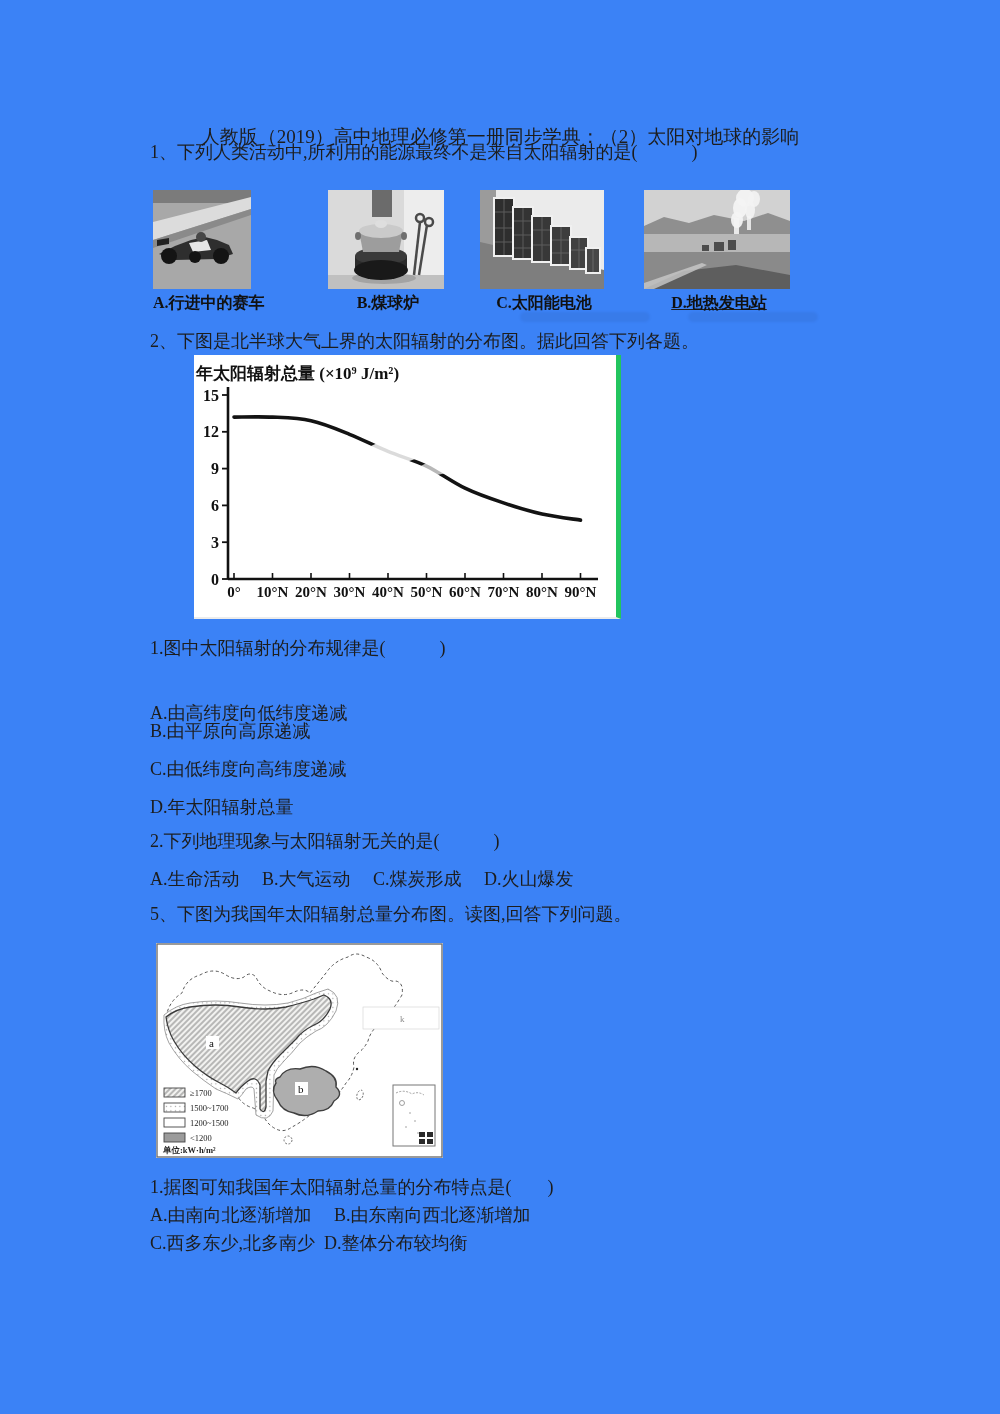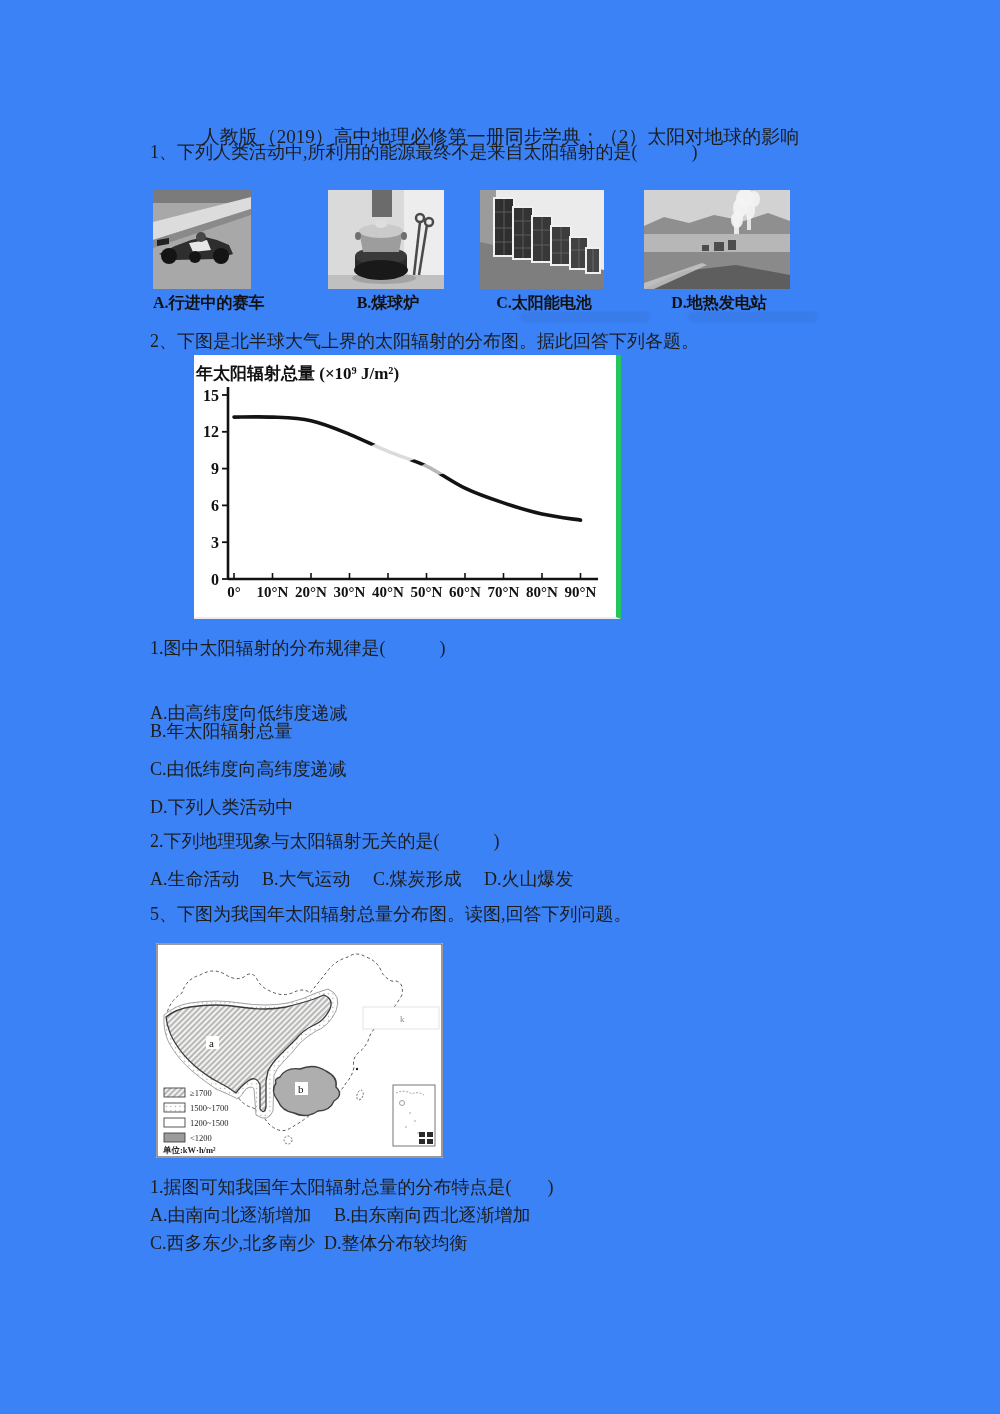--- a/index.html
+++ b/index.html
@@ -122,21 +122,21 @@
             </g>
           <g>
               <rect x="106" y="58" width="14" height="25" fill="#464646" stroke="#f0f0f0" stroke-width="2"></rect>
               <line x1="113" y1="59" x2="113" y2="82" stroke="#686868"></line>
             </g>
         </g>
       </svg>
       <div class="figcap">C.太阳能电池</div>
     </div>
 
-    <div class="fig" style="left:644px;width:150px;">
+    <div class="fig" style="left:644px;width:150px;text-decoration:underline;">
       <svg width="146" height="99" viewBox="0 0 146 99">
         <rect x="0" y="0" width="146" height="44" fill="#d2d2d2"></rect>
         <polygon points="0,36 20,27 45,33 70,25 100,31 124,23 146,31 146,46 0,46" fill="#8f8f8f"></polygon>
         <rect x="0" y="44" width="146" height="20" fill="#b7b7b7"></rect>
         <rect x="0" y="62" width="146" height="37" fill="#8a8a8a"></rect>
         <polygon points="0,99 40,81 92,75 146,85 146,99" fill="#5e5e5e"></polygon>
         <polygon points="0,93 58,73 63,75 10,99 0,99" fill="#c9c9c9" opacity="0.8"></polygon>
         <g fill="#4d4d4d">
           <rect x="58" y="55" width="7" height="6"></rect>
           <rect x="70" y="52" width="10" height="9"></rect>
@@ -203,23 +203,23 @@
       <g id="chart-plot">
           <path d="M 40 62.08000000000001 C 46.4 62.1 65.7 61.5 78.5 62.1 C 91.3 62.7 104.2 62.9 117.0 65.8 C 129.8 68.6 142.7 74.1 155.5 79.3 C 168.3 84.4 181.2 91.1 194.0 96.4 C 206.8 101.7 219.7 105.0 232.5 111.1 C 245.3 117.3 258.2 127.1 271.0 133.2 C 283.8 139.4 296.7 143.7 309.5 147.9 C 322.3 152.2 335.2 156.1 348.0 159.0 C 360.8 161.8 380.1 164.1 386.5 165.1" fill="none" stroke="#131313" stroke-width="3.6" stroke-linecap="round"></path>
         </g>
       <ellipse cx="207" cy="94" rx="50" ry="14" fill="#ffffff" opacity="0.85" transform="rotate(-17 207 94)"></ellipse>
       <ellipse cx="252" cy="110" rx="32" ry="8" fill="#ffffff" opacity="0.7" transform="rotate(-14 252 110)"></ellipse>
     </svg>
   </div>
 
   <div class="tline" style="top:637px;">1.图中太阳辐射的分布规律是(　　　)</div>
   <div class="tline" style="top:702px;">A.由高纬度向低纬度递减</div>
-  <div class="tline" style="top:720px;">B.年太阳辐射总量</div>
+  <div class="tline" style="top:720px;">B.由平原向高原递减</div>
   <div class="tline" style="top:758px;">C.由低纬度向高纬度递减</div>
-  <div class="tline" style="top:796px;">D.下列人类活动中</div>
+  <div class="tline" style="top:796px;">D.年太阳辐射总量</div>
 
   <div class="tline" style="top:830px;">2.下列地理现象与太阳辐射无关的是(　　　)</div>
   <div class="tline" style="top:868px;">A.生命活动　 B.大气运动 　C.煤炭形成 　D.火山爆发</div>
 
   <div class="tline" style="top:903px;">5、下图为我国年太阳辐射总量分布图。读图,回答下列问题。</div>
 
   <div class="map-box">
     <svg width="287" height="215" viewBox="0 0 287 215">
       <defs>
         <pattern id="hatch" width="4" height="4" patternUnits="userSpaceOnUse" patternTransform="rotate(45)">

